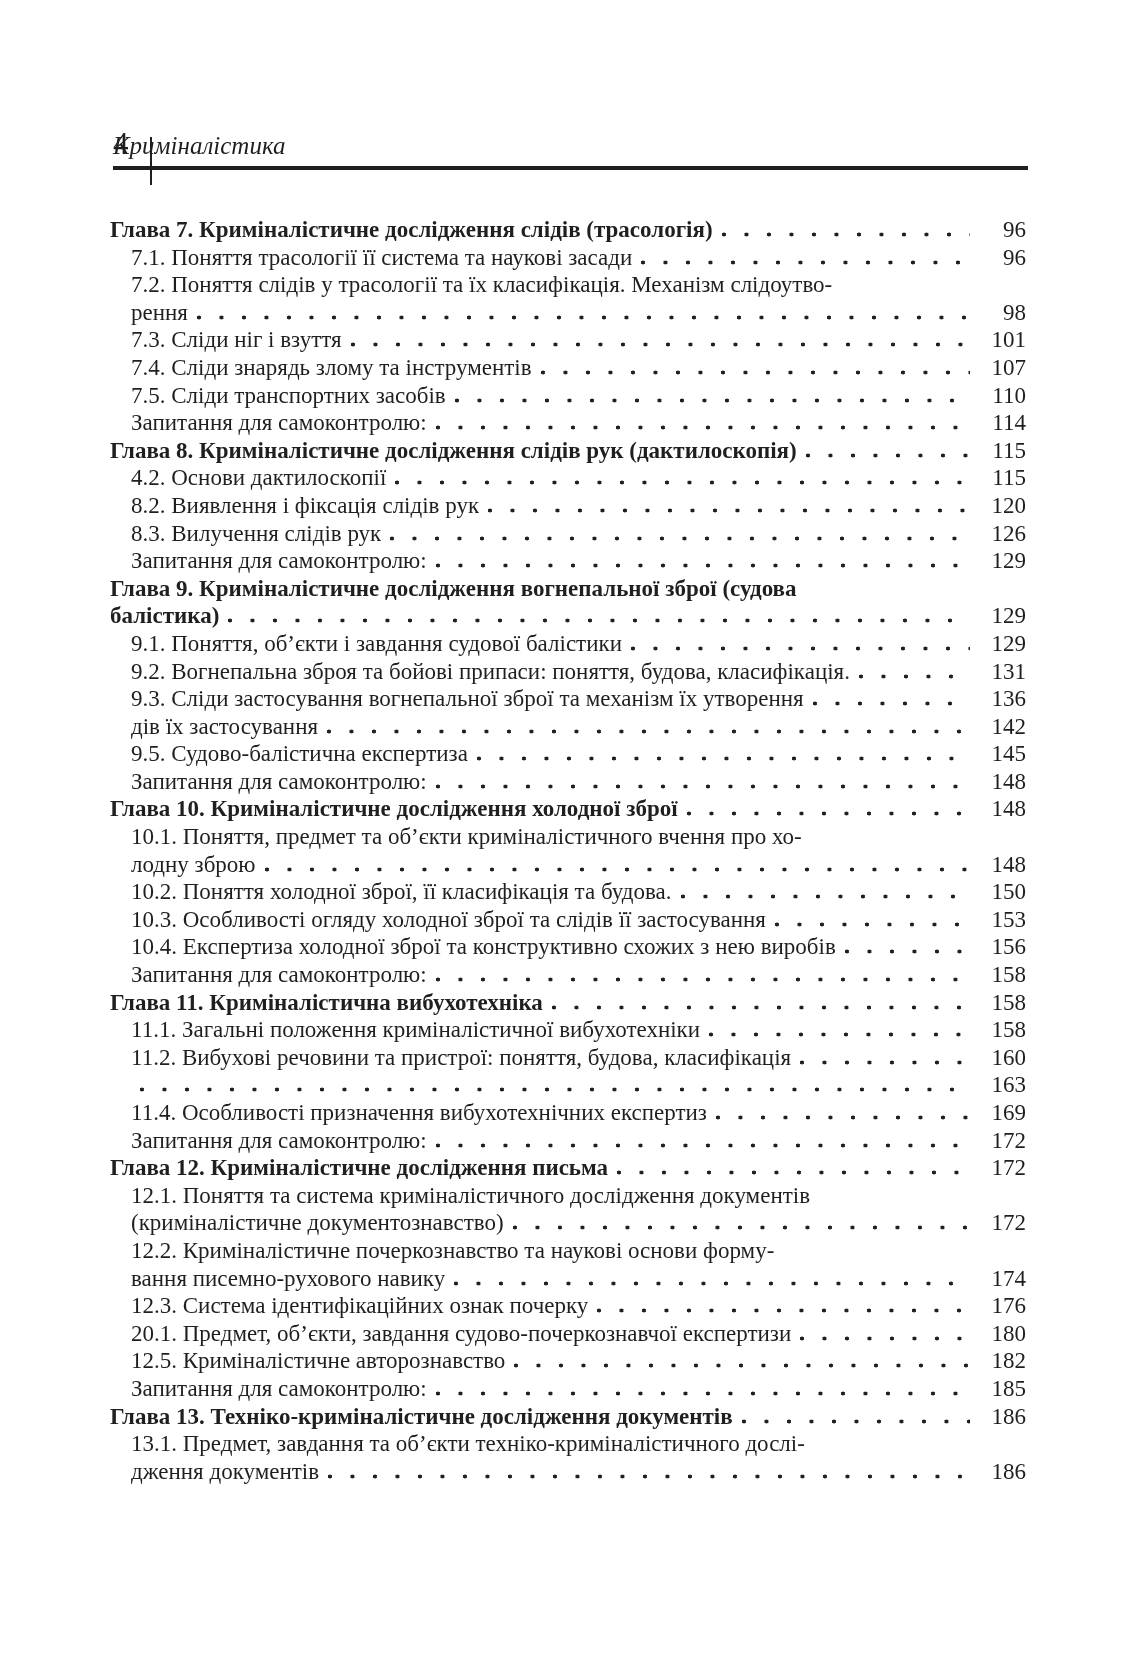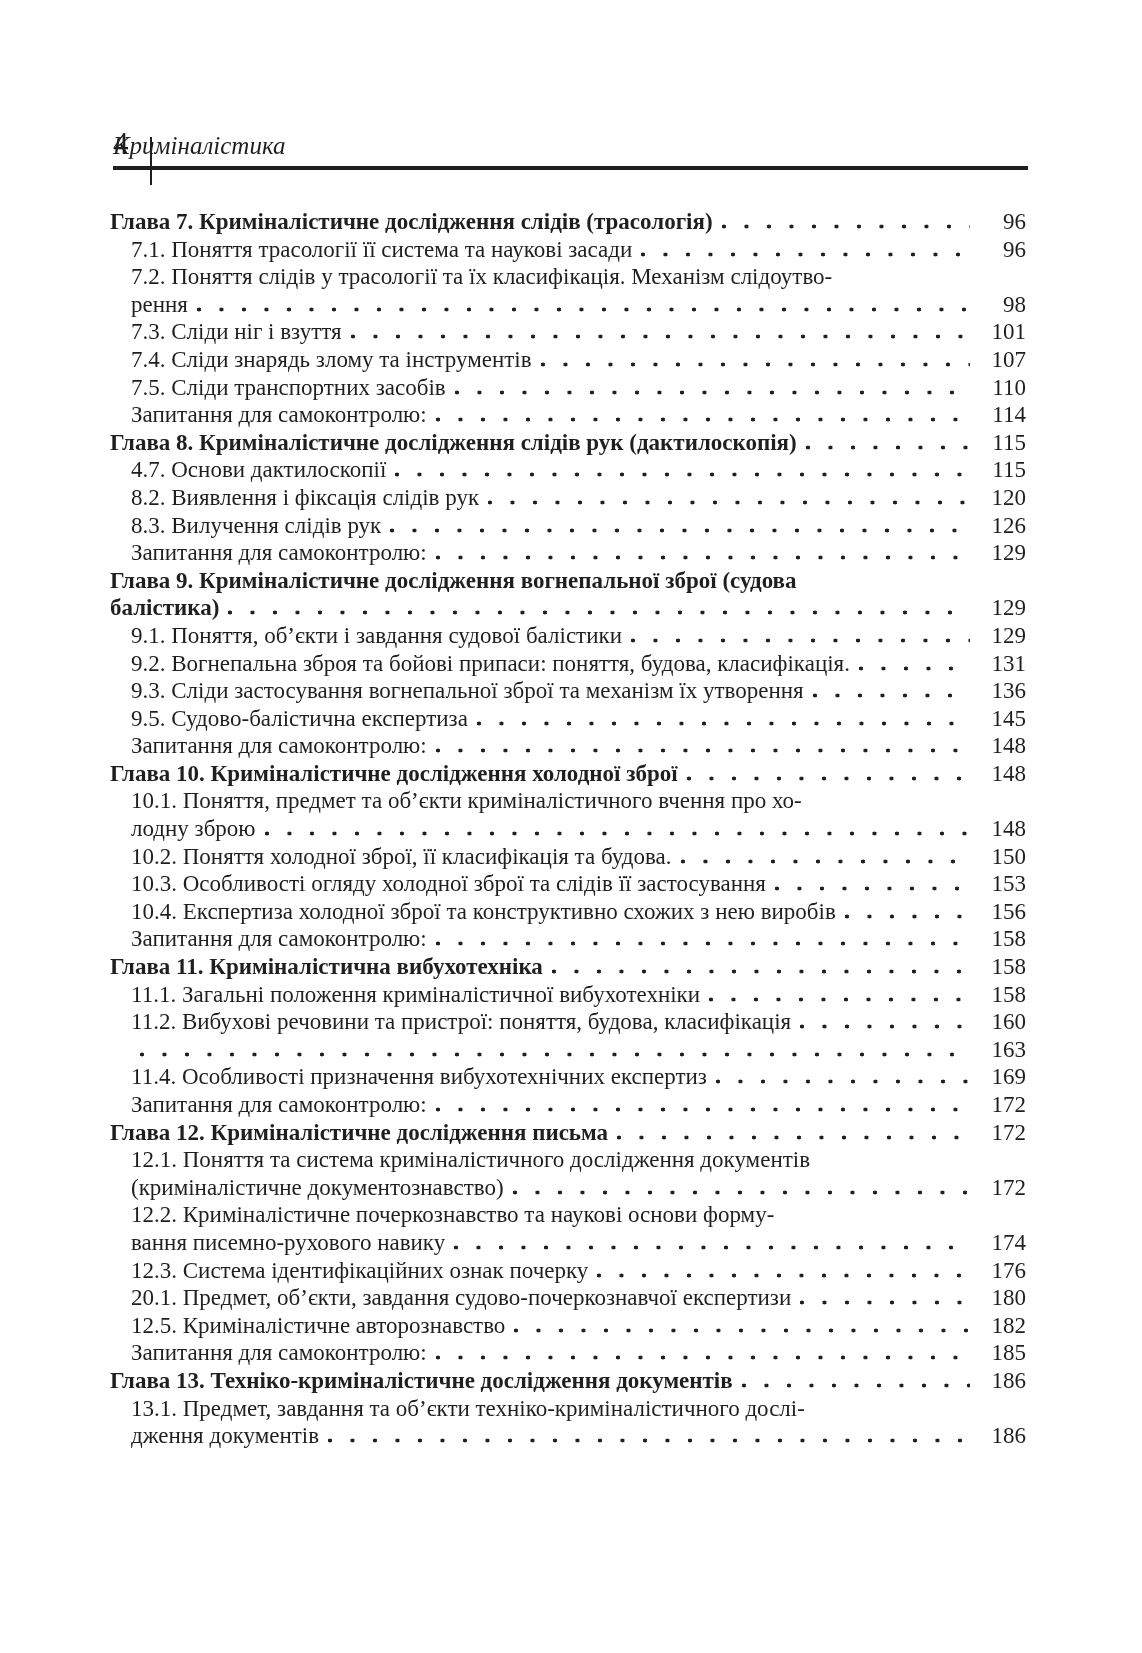--- a/index.html
+++ b/index.html
@@ -48,21 +48,21 @@
     left: 113px;
     top: 166px;
     width: 915px;
     height: 4px;
     background: #1f1f1f;
   }
   
   .toc {
     position: absolute;
     left: 110px;
-    top: 208px;
+    top: 216px;
     width: 916px;
     font-size: 23px;
     line-height: 27.6px;
   }
   .row {
     display: flex;
     align-items: baseline;
     height: 27.6px;
     white-space: nowrap;
   }
@@ -147,21 +147,21 @@
     <span class="entry-text">Запитання для самоконтролю:</span>
     <span class="leader"></span>
     <span class="entry-page">114</span>
   </div>
       <div class="row chapter">
     <span class="entry-text">Глава 8. Криміналістичне дослідження слідів рук (дактилоскопія)</span>
     <span class="leader"></span>
     <span class="entry-page">115</span>
   </div>
       <div class="row sub">
-    <span class="entry-text">4.7. Основи дактилоскопії</span>
+    <span class="entry-text">4.2. Основи дактилоскопії</span>
     <span class="leader"></span>
     <span class="entry-page">115</span>
   </div>
       <div class="row sub">
     <span class="entry-text">8.2. Виявлення і фіксація слідів рук</span>
     <span class="leader"></span>
     <span class="entry-page">120</span>
   </div>
       <div class="row sub">
     <span class="entry-text">8.3. Вилучення слідів рук</span>
@@ -190,20 +190,25 @@
   </div>
       <div class="row sub">
     <span class="entry-text">9.2. Вогнепальна зброя та бойові припаси: поняття, будова, класифікація.</span>
     <span class="leader"></span>
     <span class="entry-page">131</span>
   </div>
       <div class="row sub">
     <span class="entry-text">9.3. Сліди застосування вогнепальної зброї та механізм їх утворення</span>
     <span class="leader"></span>
     <span class="entry-page">136</span>
+  </div>
+      <div class="row sub-cont">
+    <span class="entry-text">дів їх застосування</span>
+    <span class="leader"></span>
+    <span class="entry-page">142</span>
   </div>
       <div class="row sub">
     <span class="entry-text">9.5. Судово-балістична експертиза</span>
     <span class="leader"></span>
     <span class="entry-page">145</span>
   </div>
       <div class="row questions">
     <span class="entry-text">Запитання для самоконтролю:</span>
     <span class="leader"></span>
     <span class="entry-page">148</span>

